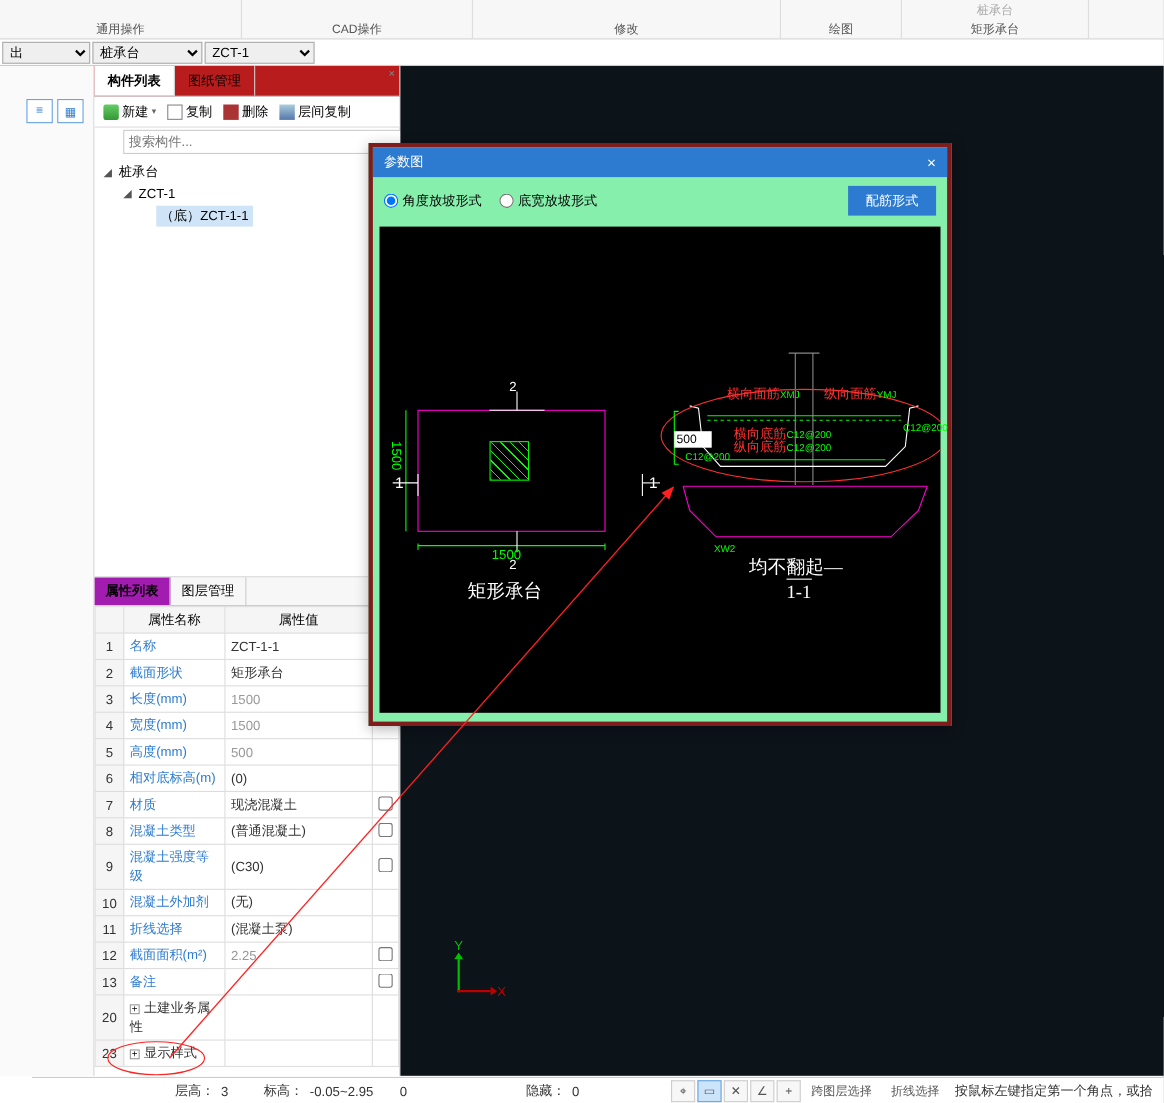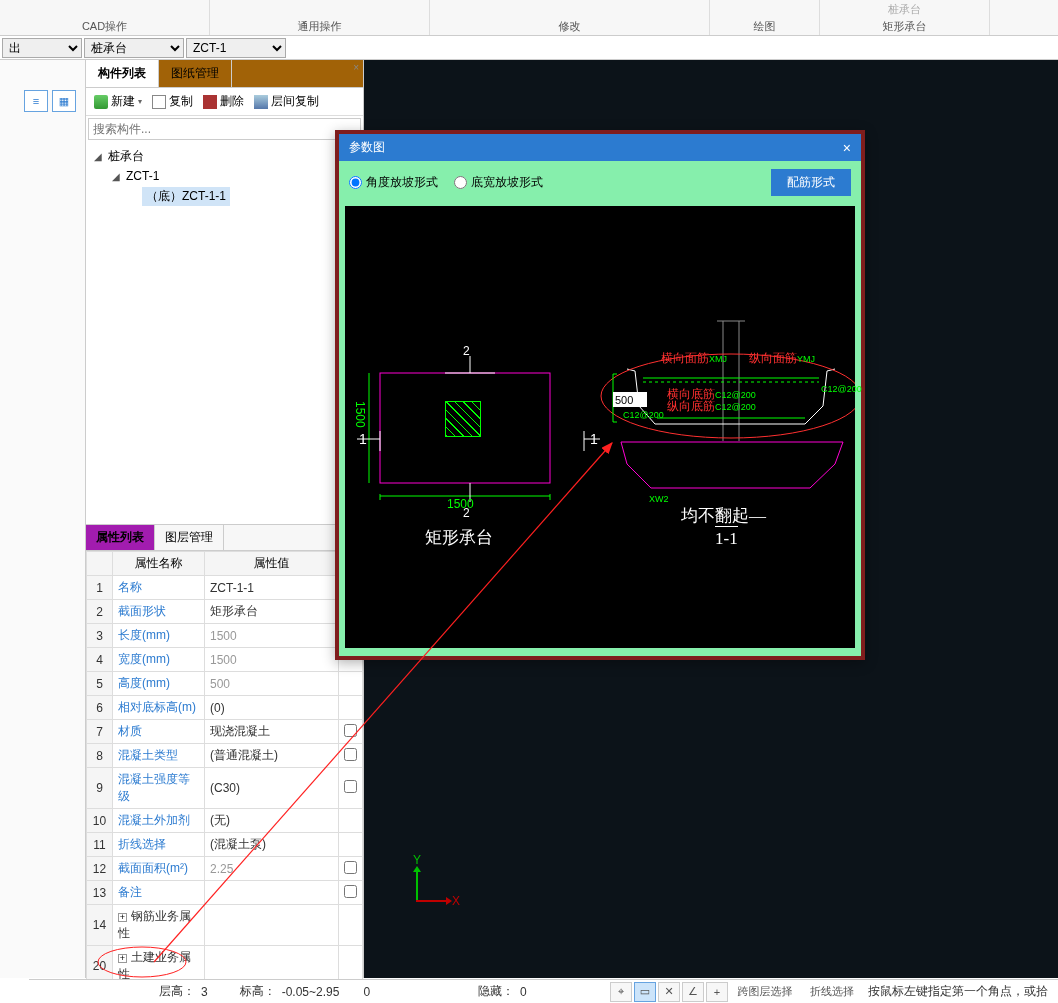--- a/index.html
+++ b/index.html
@@ -15,31 +15,31 @@
 .main-area { display: flex; height: 918px; position: relative; }
 
 .left-panel { width: 86px; background: #fafafa; border-right: 1px solid #ccc; display: flex; flex-direction: column; }
 .view-btns { display: flex; gap: 4px; padding: 30px 4px 4px 24px; }
 .view-btn { width: 24px; height: 22px; border: 1px solid #66a3e0; background: #fff; display: flex; align-items: center; justify-content: center; color: #2c7bd0; font-size: 11px; }
 
 .side-panel { width: 278px; background: #fff; border-right: 1px solid #ccc; display: flex; flex-direction: column; position: relative; }
 
 .panel-close { position: absolute; right: 4px; top: 2px; color: #888; cursor: pointer; font-size: 10px; }
 
-.side-tabs { display: flex; border-bottom: 1px solid #ccc; background: #a16207; }
+.side-tabs { display: flex; border-bottom: 1px solid #ccc; background: #b91c1c; }
 .side-tab { padding: 5px 12px; border-right: 1px solid #ccc; cursor: pointer; }
 .side-tab.active { background: #fff; font-weight: bold; }
 
 .toolbar { display: flex; align-items: center; gap: 2px; padding: 3px 4px; border-bottom: 1px solid #ddd; background: #fff; }
 .toolbar-btn { display: flex; align-items: center; gap: 3px; padding: 2px 4px; cursor: pointer; }
 .tool-icon { width: 14px; height: 14px; display: inline-block; }
 .dd-arrow { font-size: 8px; color: #666; }
 
 .search-box { padding: 2px; }
-.search-box input { width: 100%; border: 1px solid #ccc; padding: 3px 4px; color: #999; }
+.search-box input { width: 100%; border: 1px solid #ccc; padding: 3px 4px; color: #999; margin-left: 24px; }
 
 .tree { padding: 4px 8px; flex: 0 0 auto; height: 382px; overflow: auto; }
 .tree-item { display: flex; align-items: center; padding: 2px 0; }
 .tree-toggle { margin-right: 4px; color: #555; font-size: 10px; width: 10px; }
 .tree-indent0 {}
 .tree-indent1 { padding-left: 18px; }
 .tree-indent2 { padding-left: 48px; }
 .tree-sel { background: #d0e4f7; padding: 1px 4px; }
 
 .prop-area { border-top: 1px solid #ccc; display: flex; flex-direction: column; flex: 1; }
@@ -90,25 +90,25 @@
 .status-icons { margin-left: auto; display: flex; align-items: center; gap: 2px; }
 .status-icon-btn { width: 22px; height: 20px; border: 1px solid #ccc; display: flex; align-items: center; justify-content: center; font-size: 11px; color: #555; background: #f7f7f7; }
 .status-icon-btn.on { background: #cce4fa; border-color: #66a3e0; }
 
 svg.red-arrow { position: absolute; left: 0; top: 0; width: 1058px; height: 1003px; pointer-events: none; }
 </style>
 </head>
 <body>
 
 <div class="ribbon-area">
+  <div class="ribbon-group" style="width:220px">
+      <span class="ribbon-group-label">通用操作</span>
+    </div>
   <div class="ribbon-group" style="width:210px">
       <span class="ribbon-group-label">CAD操作</span>
-    </div>
-  <div class="ribbon-group" style="width:220px">
-      <span class="ribbon-group-label">通用操作</span>
     </div>
   <div class="ribbon-group" style="width:280px">
       <span class="ribbon-group-label">修改</span>
     </div>
   <div class="ribbon-group" style="width:110px">
       <span class="ribbon-group-label">绘图</span>
     </div>
   <div class="ribbon-group" style="width:170px">
     <span style="color:#aaa;font-size:11px;margin-bottom:2px">桩承台</span>
     <span class="ribbon-group-label">矩形承台</span>
@@ -256,26 +256,20 @@
                 <td class="num">12</td>
                 <td class="name"><a href="#">截面面积(m²)</a></td>
                 <td class="val gray">2.25</td>
                 <td class="chk"><input type="checkbox" style=""></td>
               </tr>
               <tr>
                 <td class="num">13</td>
                 <td class="name"><a href="#">备注</a></td>
                 <td class="val"></td>
                 <td class="chk"><input type="checkbox" style=""></td>
-              </tr>
-              <tr>
-                <td class="num">14</td>
-                <td class="name"><span class="expand-box">+</span><span class="plain">钢筋业务属性</span></td>
-                <td class="val"></td>
-                <td class="chk"></td>
               </tr>
               <tr>
                 <td class="num">20</td>
                 <td class="name"><span class="expand-box">+</span><span class="plain">土建业务属性</span></td>
                 <td class="val"></td>
                 <td class="chk"></td>
               </tr>
               <tr>
                 <td class="num">23</td>
                 <td class="name"><span class="expand-box">+</span><span class="plain">显示样式</span></td>

